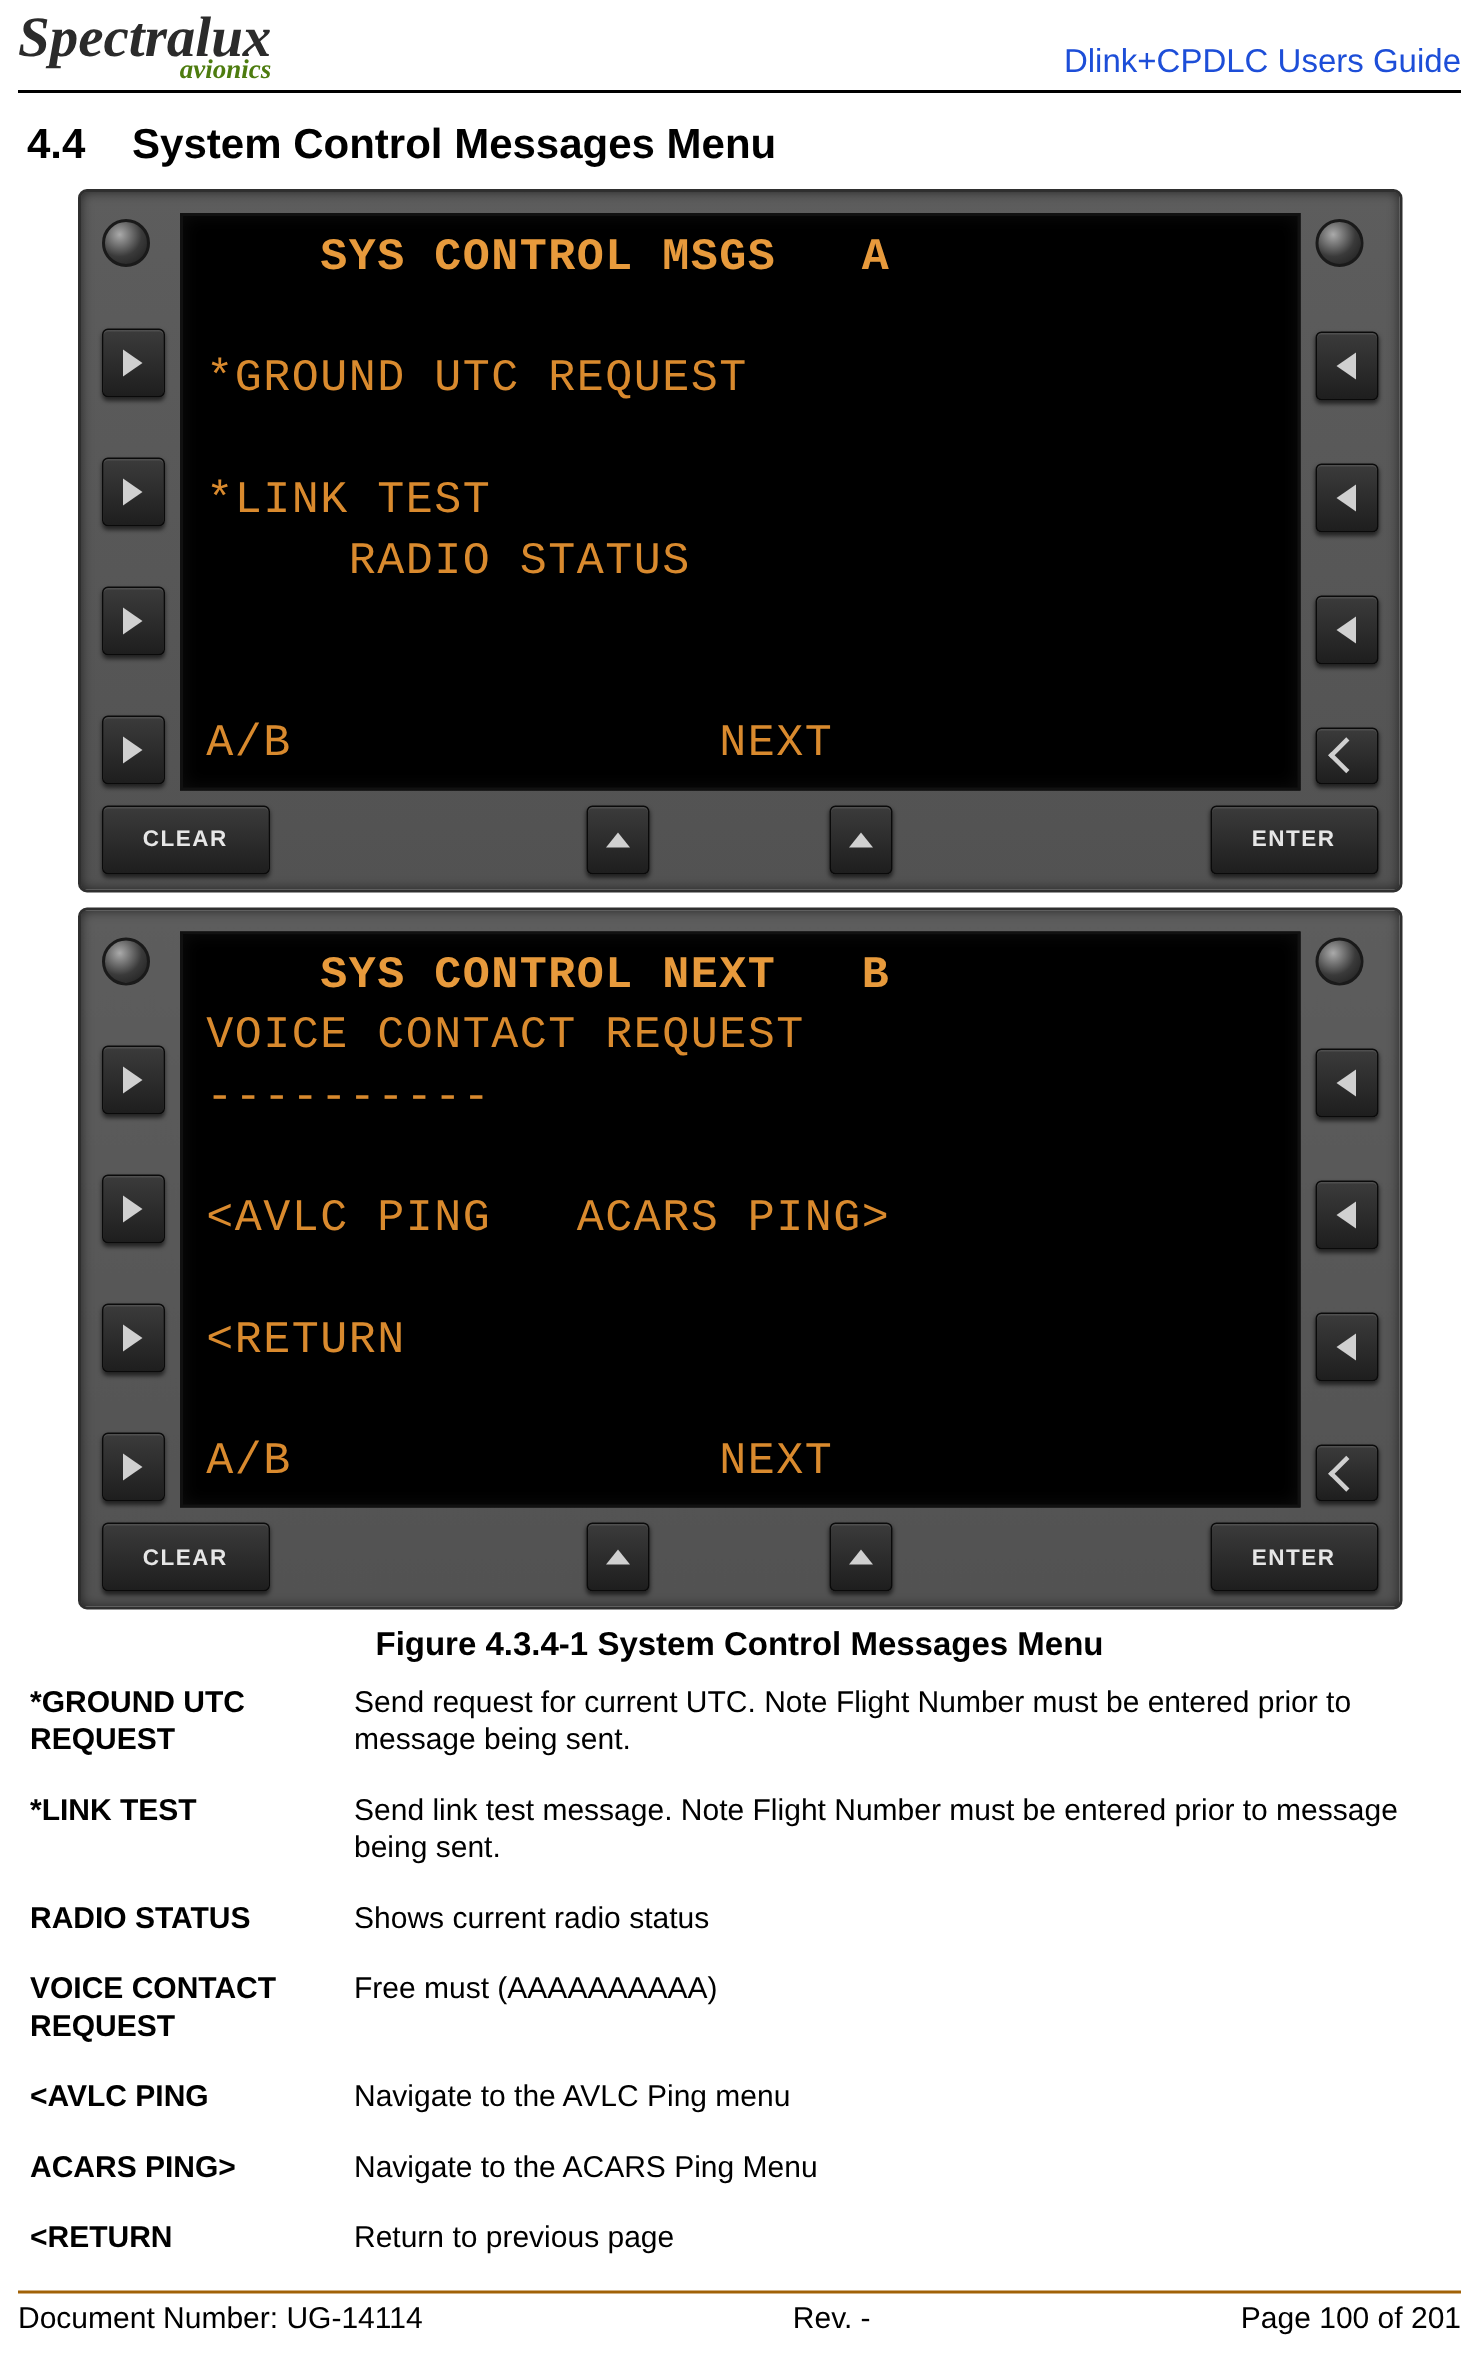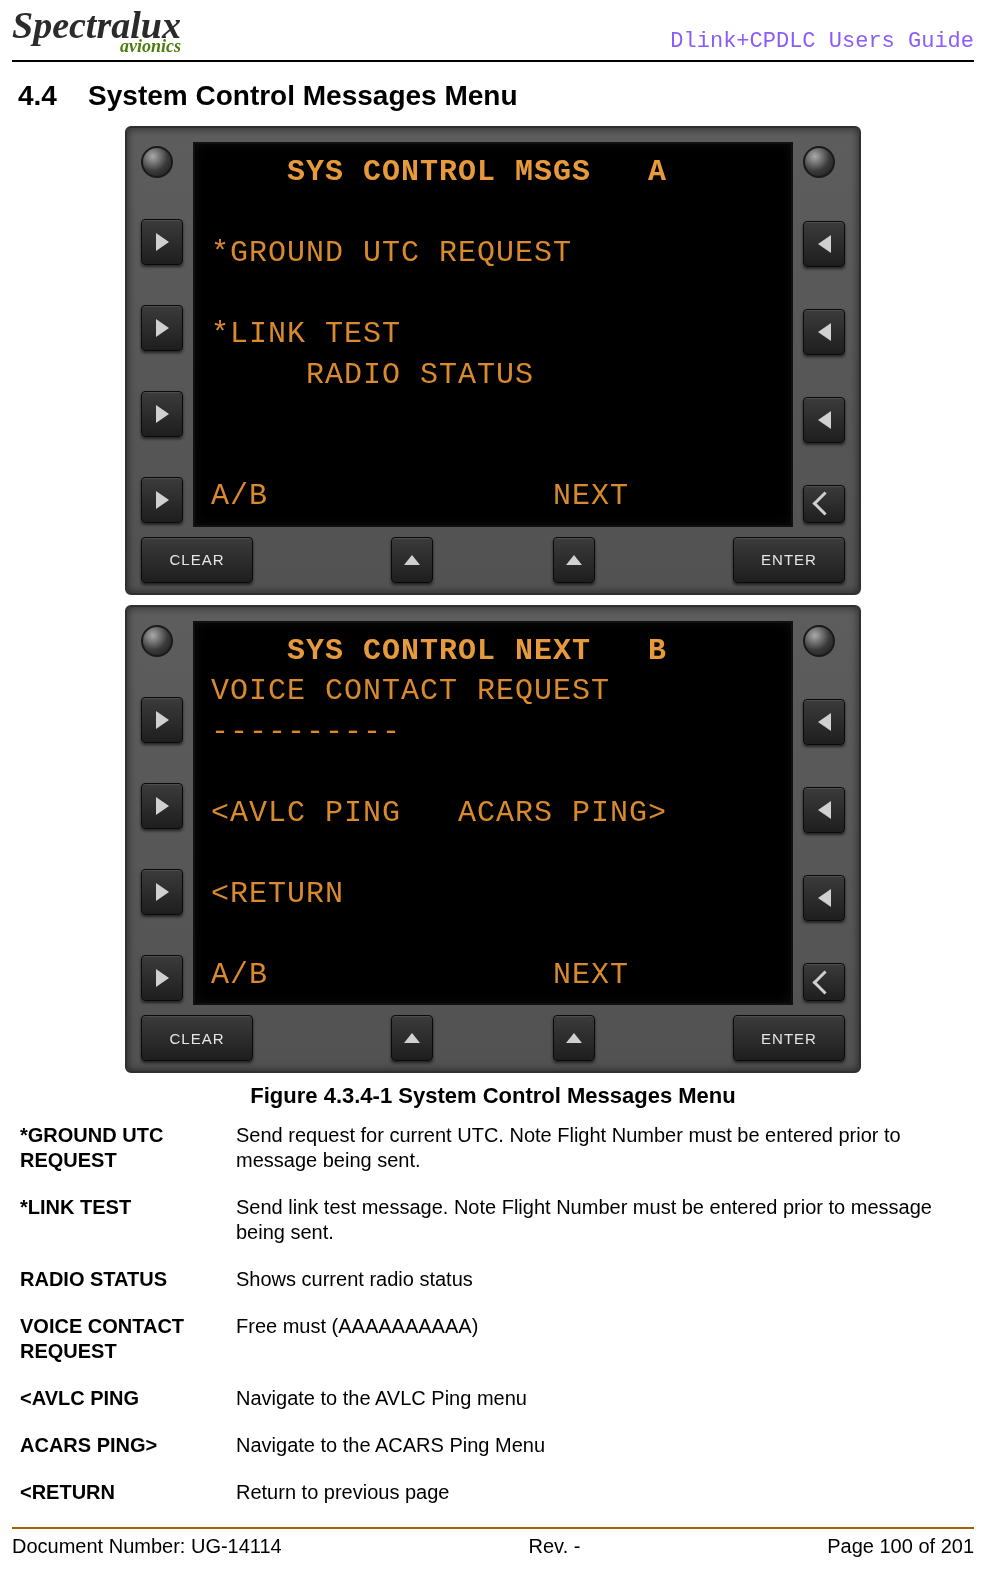--- a/index.html
+++ b/index.html
@@ -37,36 +37,35 @@
   .logo .sub {
     font-size: 18px;
     color: #4d7c0f;
     font-style: italic;
     font-weight: bold;
     align-self: flex-end;
     margin-top: -4px;
   }
   .doc-title {
     font-size: 22px;
-    color: #8b5cf6;
-    font-family: Liberation Mono, monospace;
+    color: #1d4ed8;
   }
   .section-heading {
     font-size: 28px;
     font-weight: bold;
     margin: 8px 0 14px 6px;
   }
   
   .unit-wrap {
     display: flex;
     justify-content: center;
     margin-bottom: 10px;
   }
   .unit {
-    width: 736px;
+    width: 883px;
     background: linear-gradient(#5d5d5d,#525252);
     border: 2px solid #2f2f2f;
     border-radius: 6px;
     padding: 14px 14px 10px 14px;
     box-sizing: border-box;
     box-shadow: inset 0 0 8px rgba(0,0,0,0.6);
   }
   .upper {
     display: flex;
     align-items: stretch;
@@ -143,21 +142,21 @@
     margin-top:10px;
     gap:20px;
   }
   .text-btn {
     min-width: 86px; height: 44px;
     padding: 0 12px;
     background: linear-gradient(#3b3b3b,#1e1e1e);
     border: 1px solid #0a0a0a;
     border-radius: 4px;
     color:#e6e6e6;
-    font-weight:normal;
+    font-weight:bold;
     font-size:15px;
     display:flex;align-items:center;justify-content:center;
     box-shadow: 0 1px 0 rgba(255,255,255,0.1) inset, 0 2px 3px rgba(0,0,0,0.6);
     letter-spacing:1px;
   }
   .mid-btns { display:flex; gap:120px; }
   .figure-caption {
     text-align: center;
     font-size: 22px;
     font-weight: bold;

